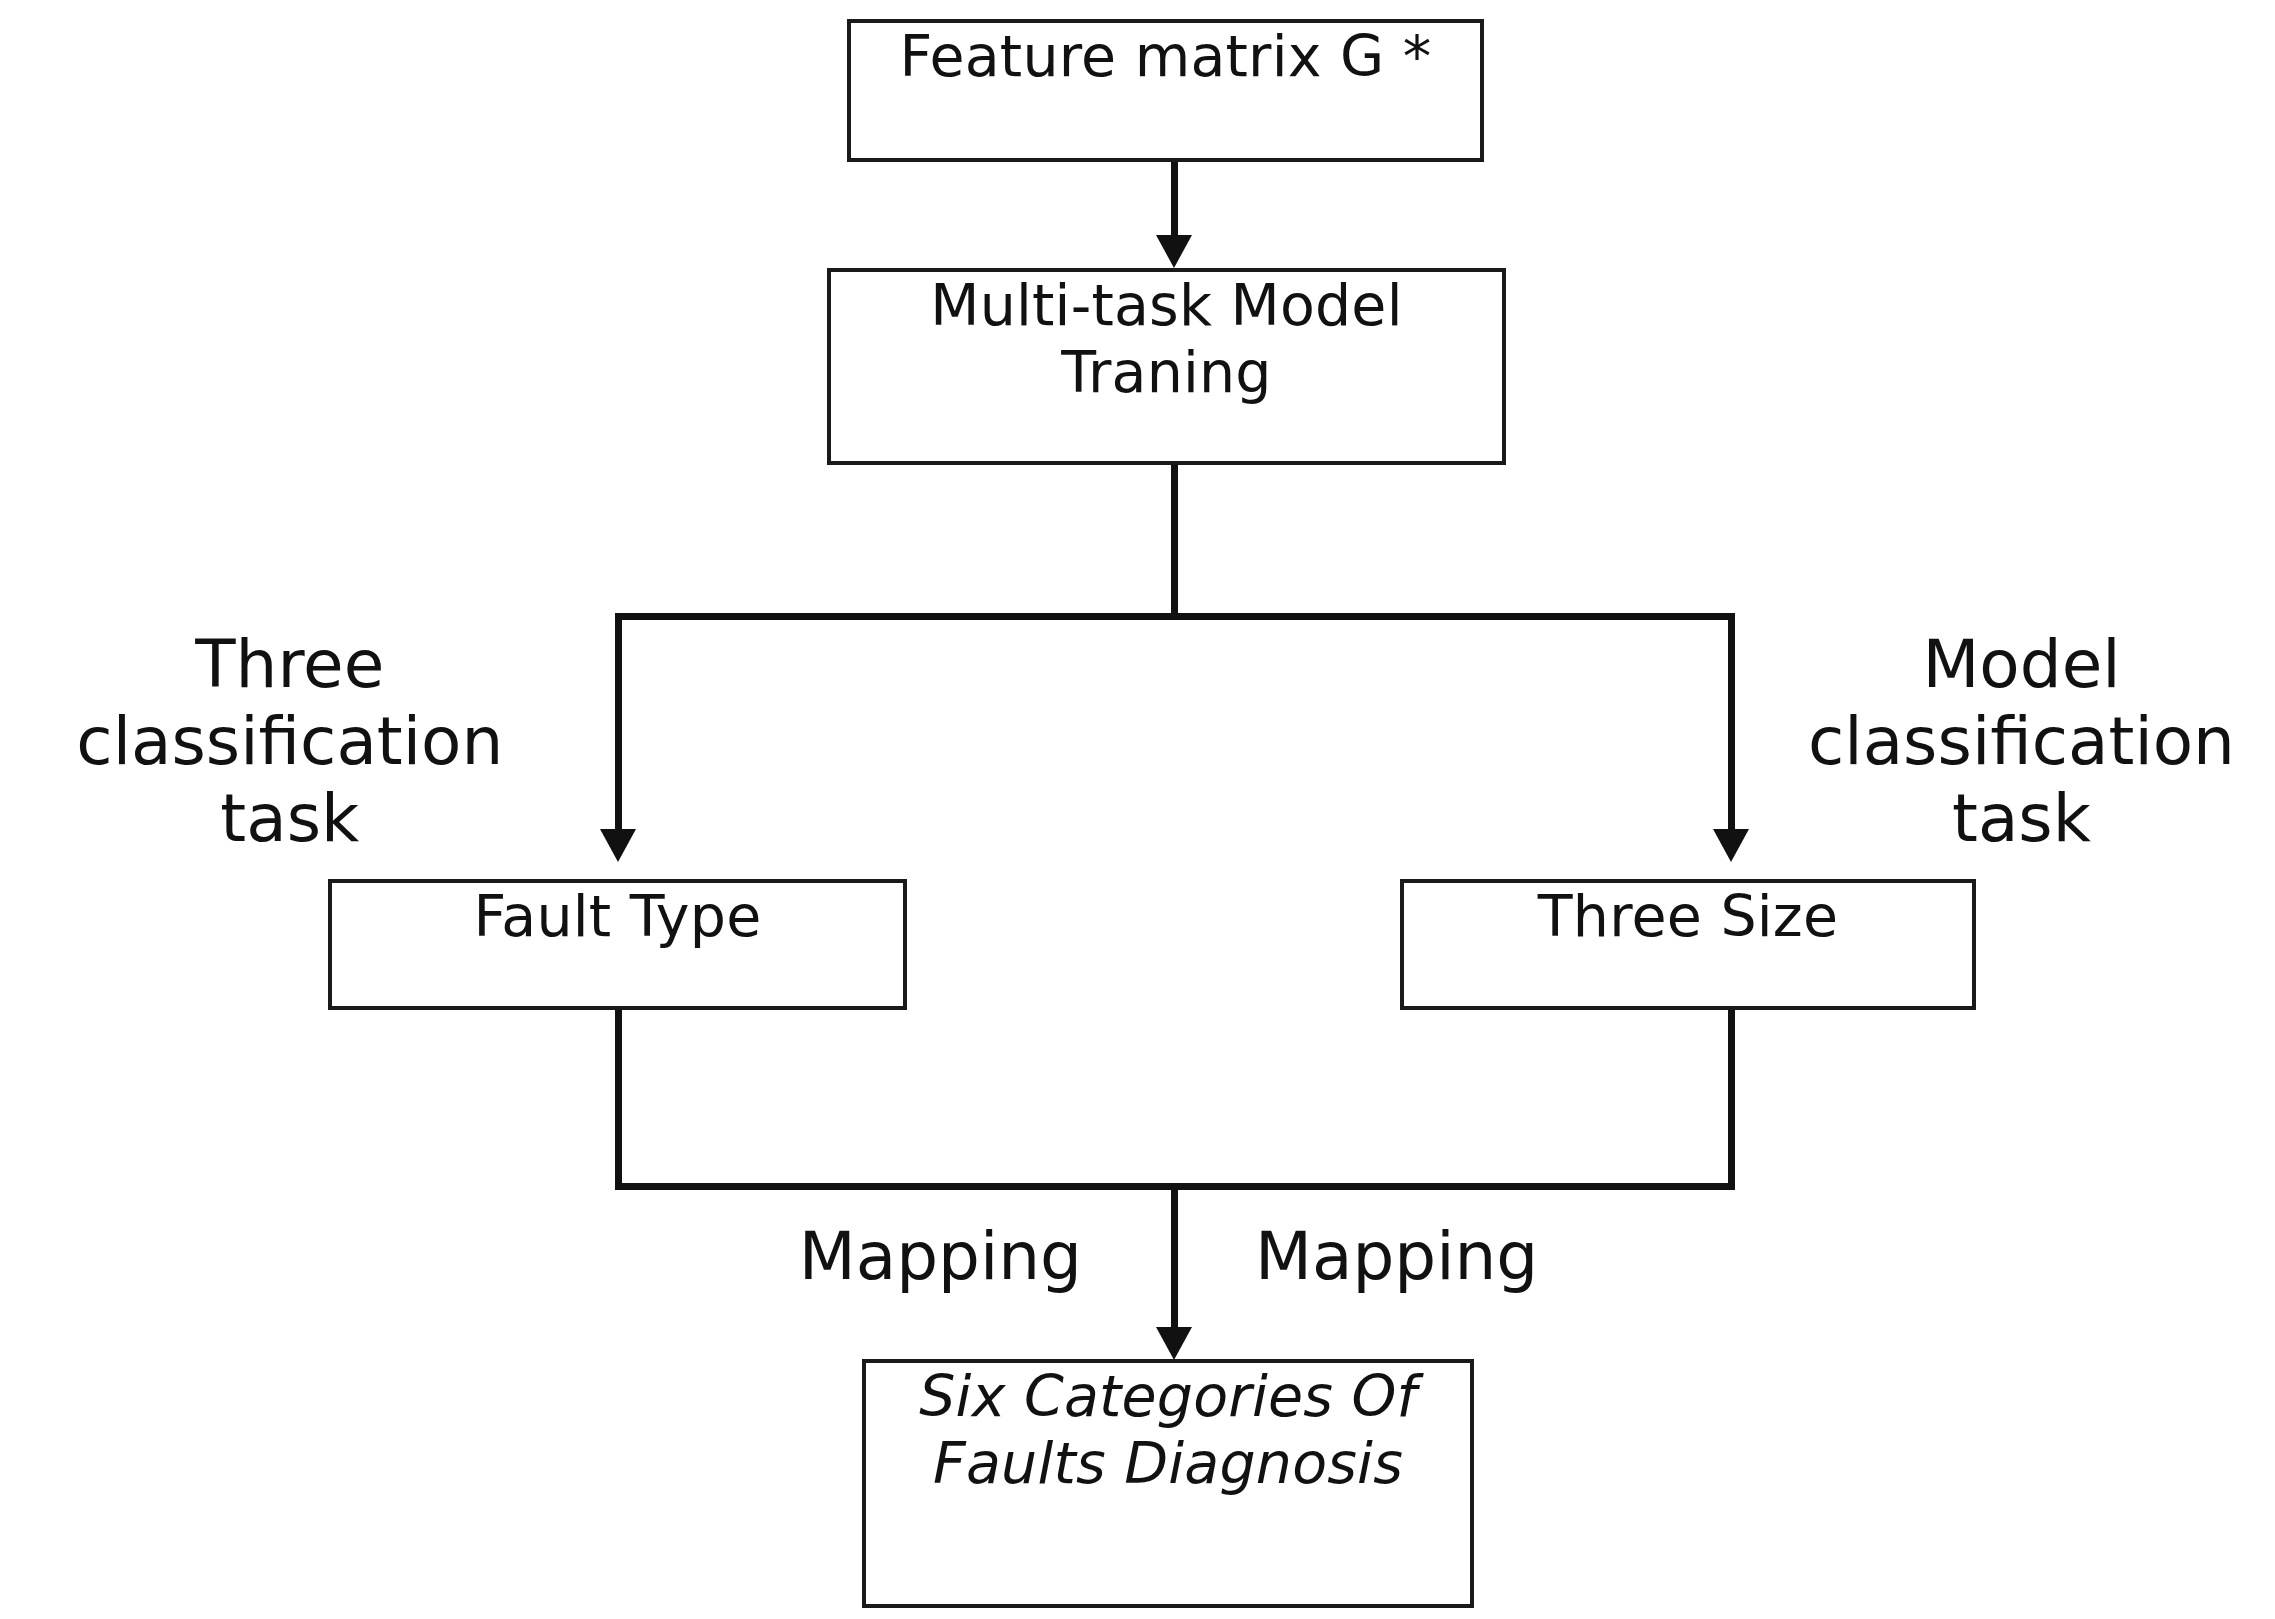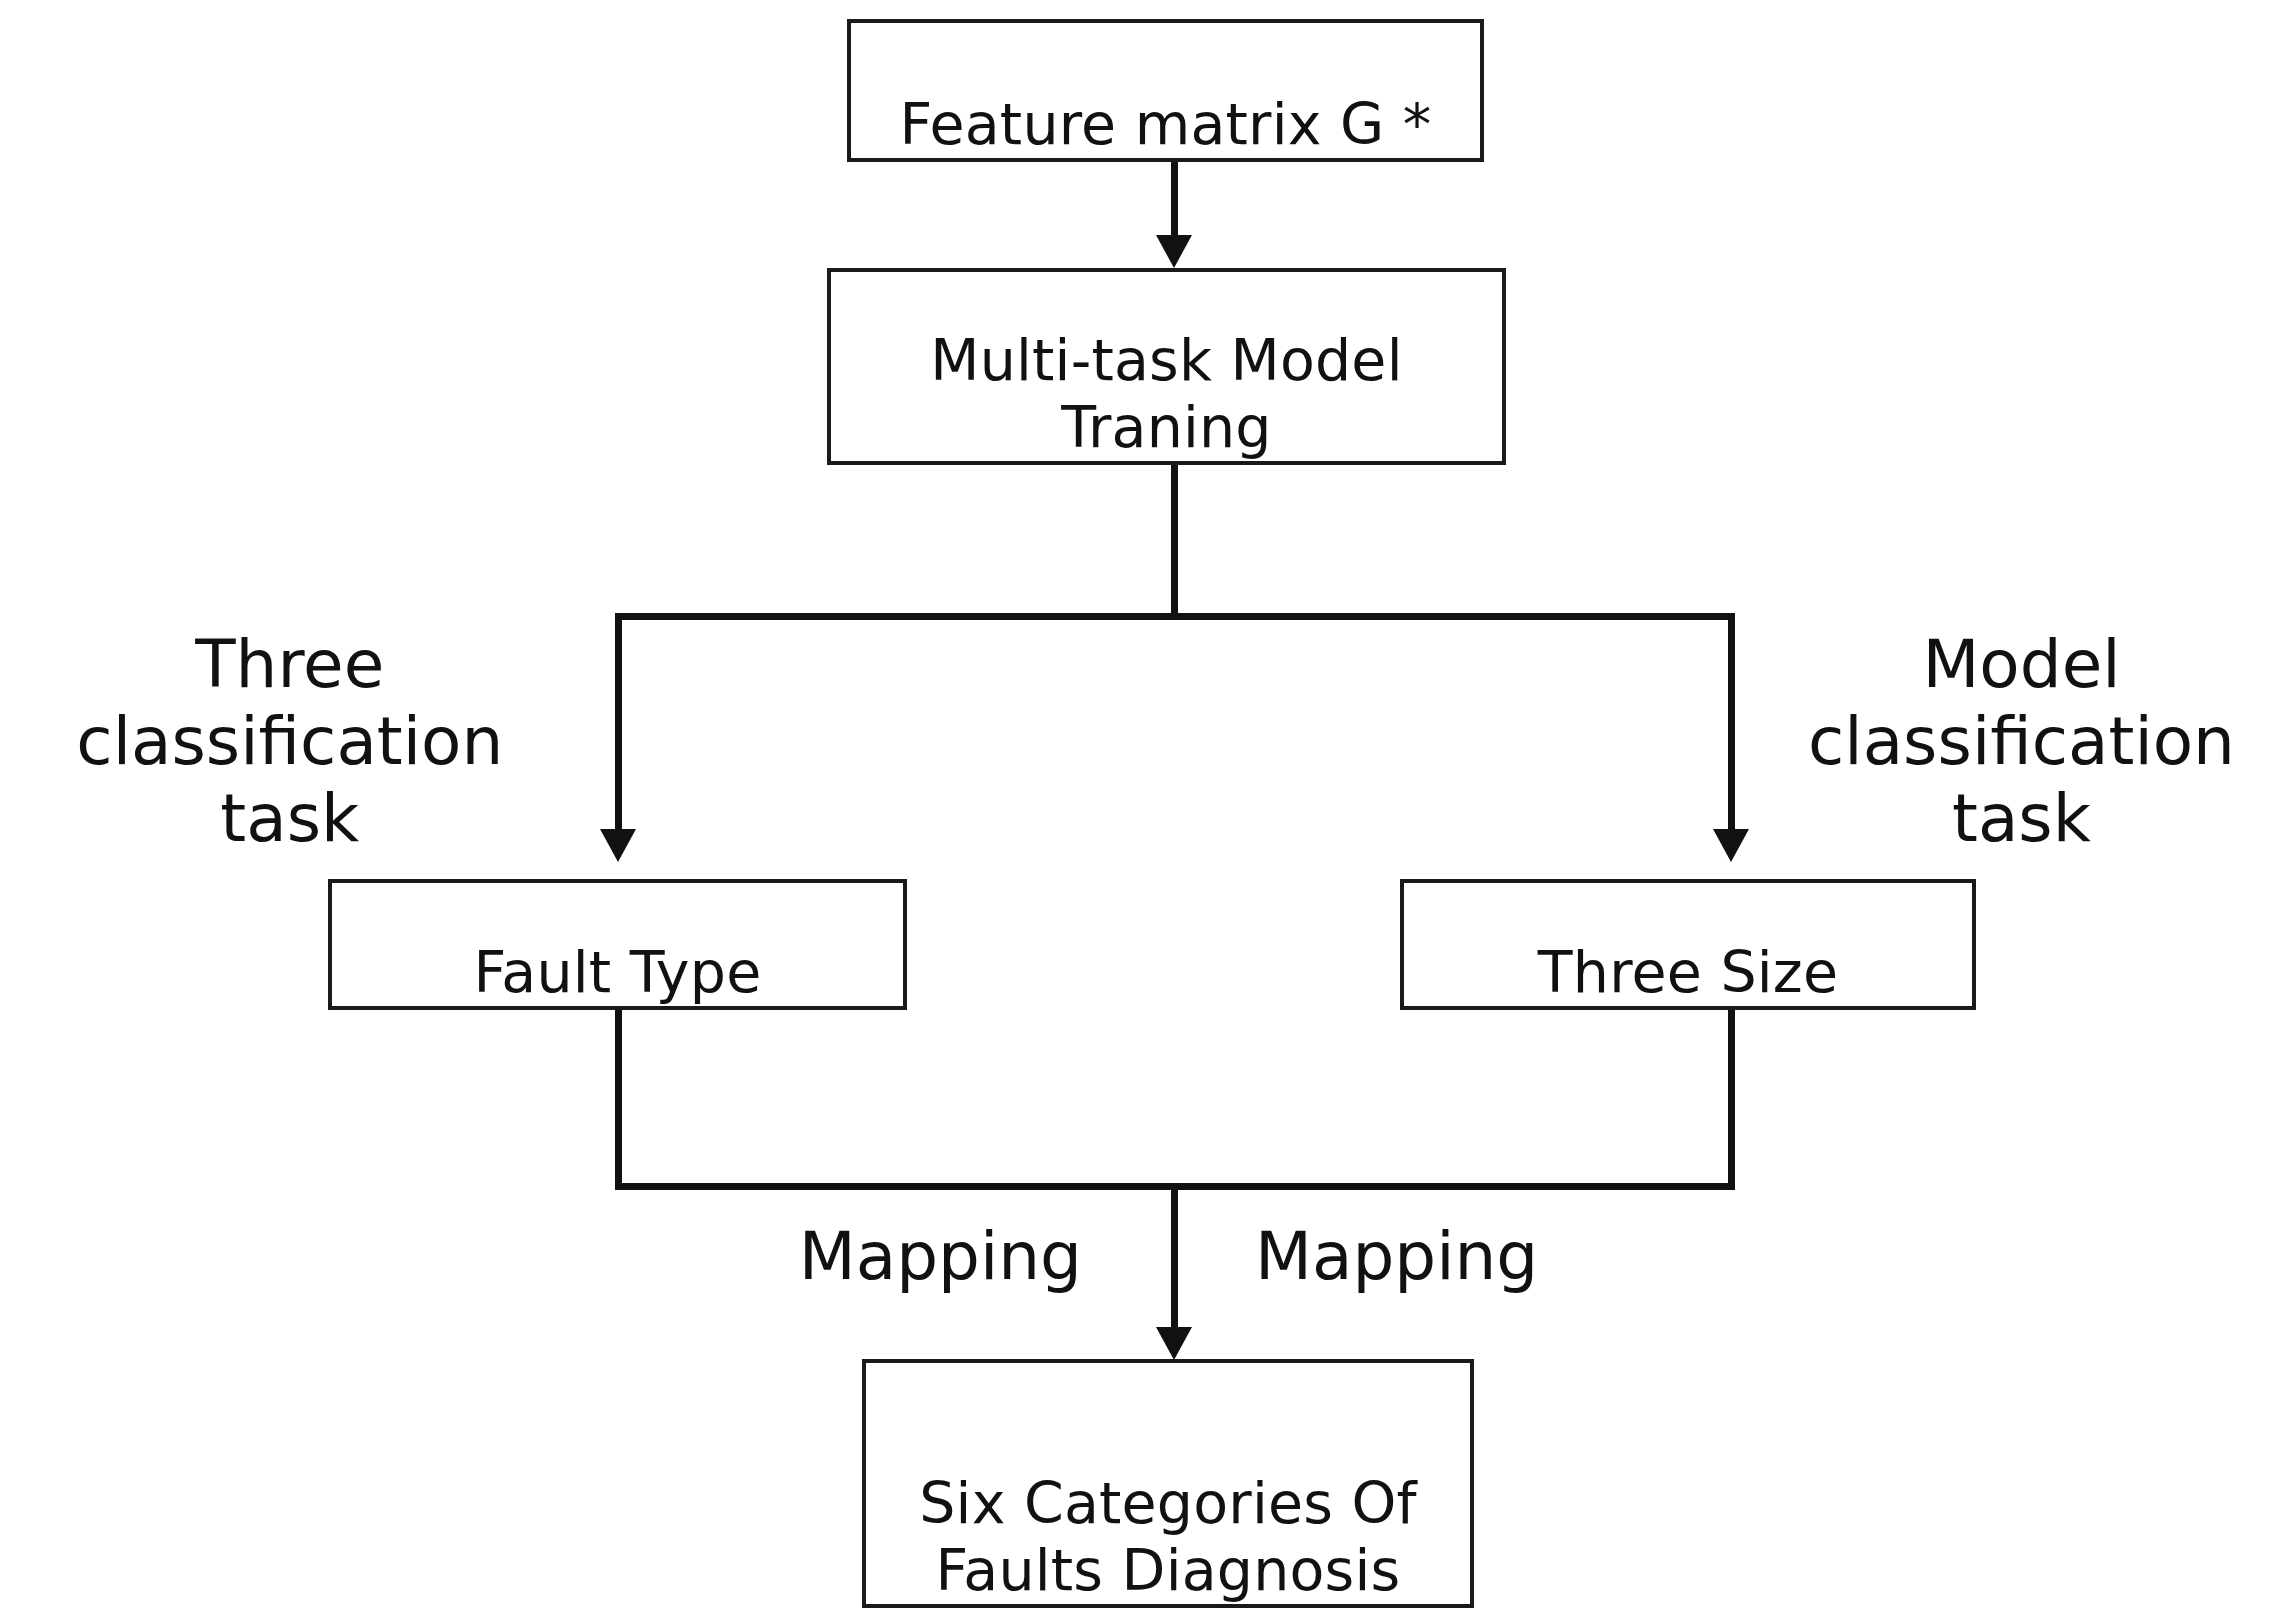--- a/index.html
+++ b/index.html
@@ -17,21 +17,21 @@
     height: 1619px;
     background: #ffffff;
     overflow: hidden;
   }
   .node {
     position: absolute;
     box-sizing: border-box;
     background: #ffffff;
     border: 4.8px solid #1a1a1a;
     display: flex;
-    align-items: flex-end;
+    align-items: flex-start;
     justify-content: center;
     text-align: center;
     color: #111111;
     line-height: 1.18;
     white-space: pre-line;
     letter-spacing: 0.2px;
   }
   .node .node-text {
     display: block;
     width: 100%;
@@ -58,20 +58,21 @@
   }
   #node-fault-size {
     left: 1400px; top: 879px;
     width: 576px; height: 131px;
     font-size: 57px;
   }
   #node-final-diagnosis {
     left: 862px;  top: 1359px;
     width: 612px; height: 249px;
     font-size: 57px;
+    font-style: italic;
   }
 
   
   .vline {
     position: absolute;
     width: 6.8px;
     background: #111111;
   }
   .hline {
     position: absolute;

